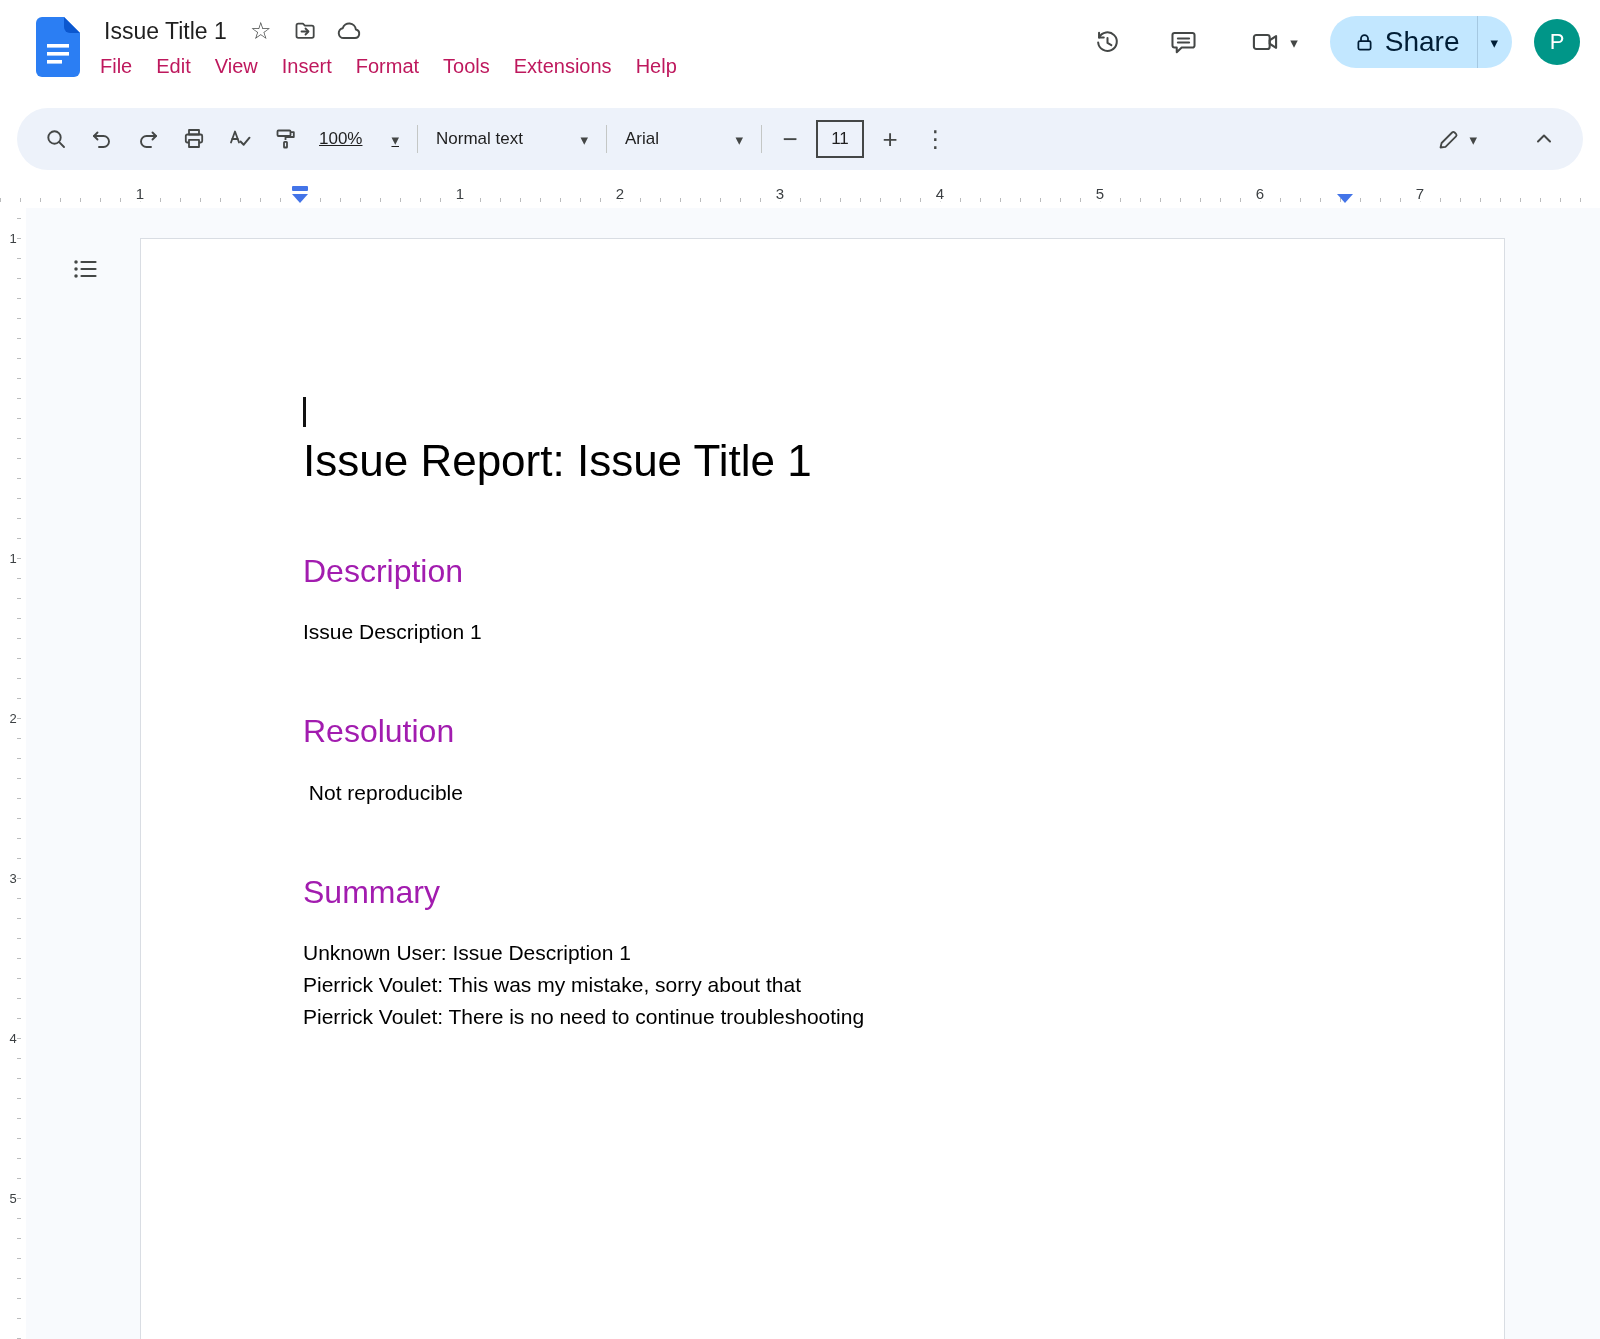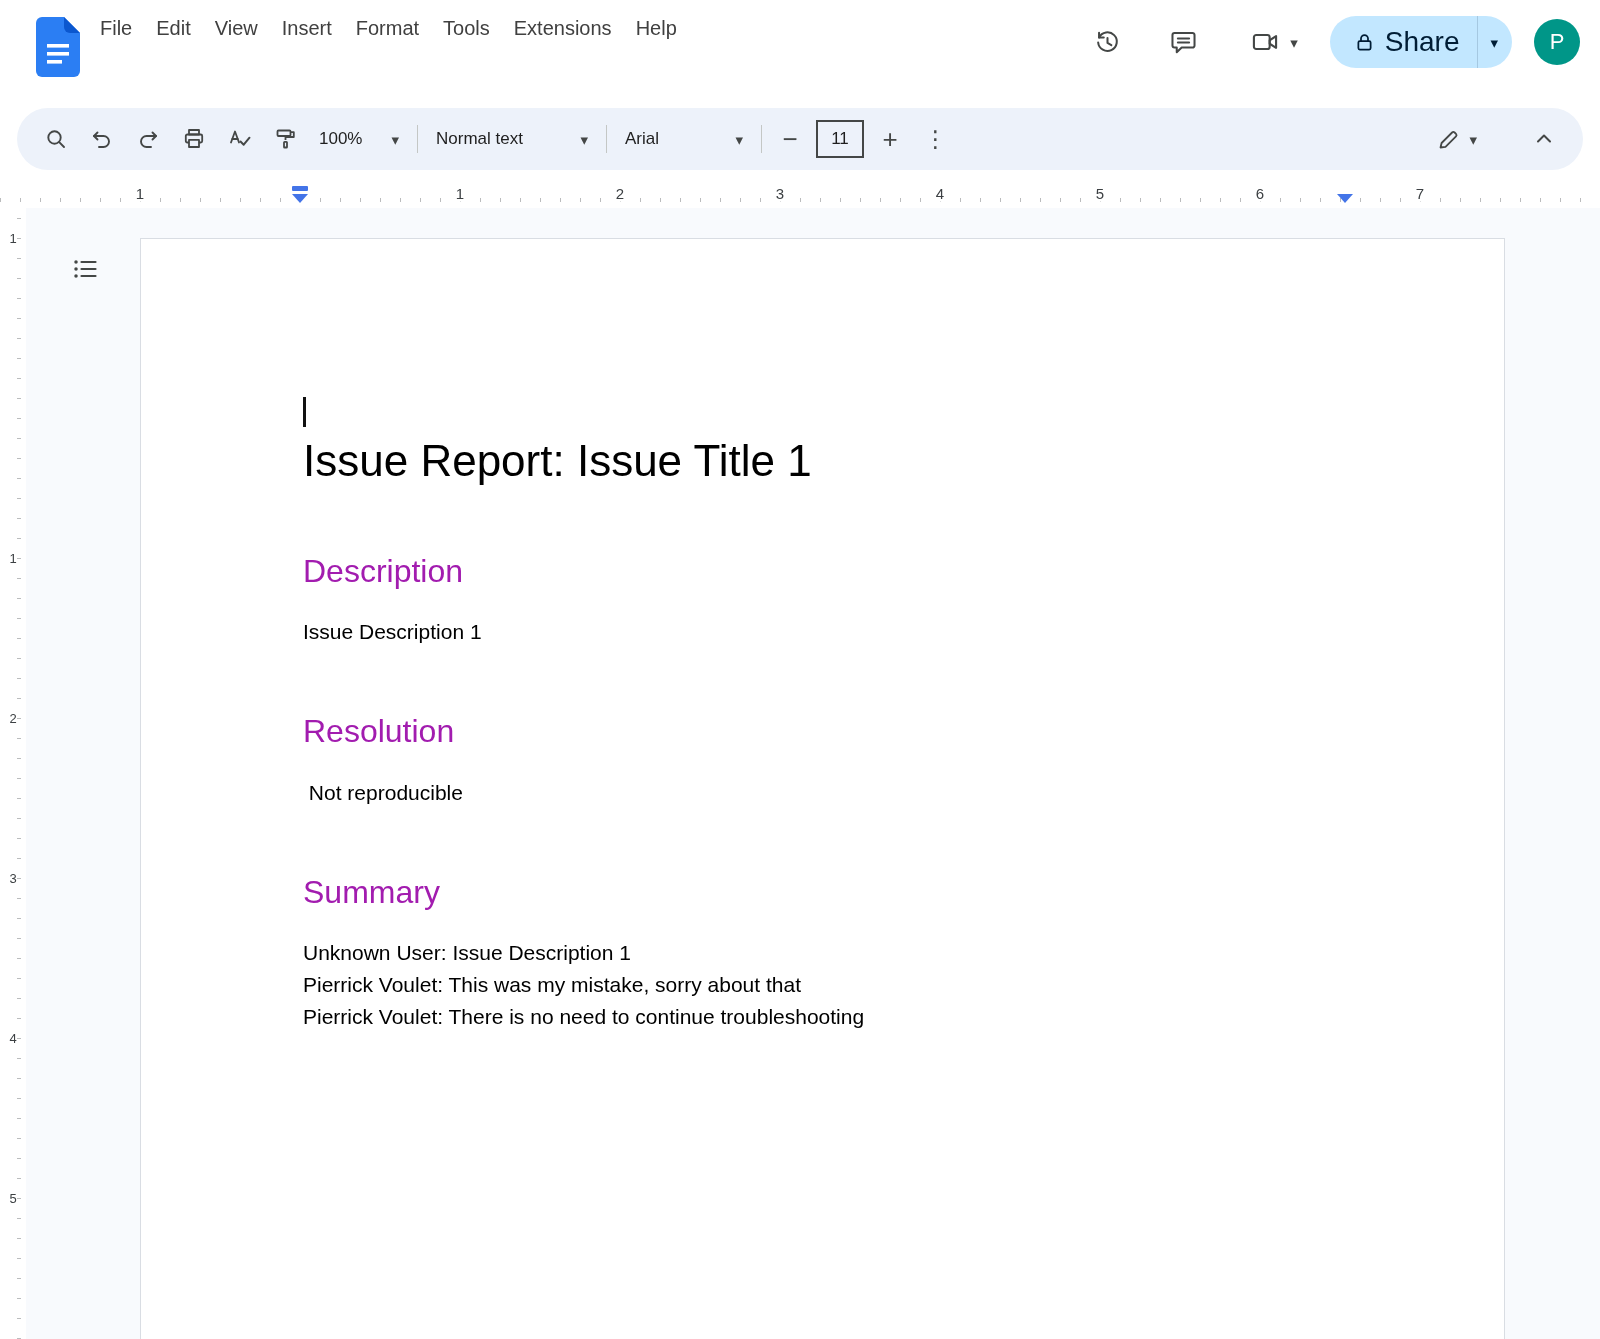--- a/index.html
+++ b/index.html
@@ -15,41 +15,41 @@
 
   
   .header { position: relative; height: 100px; background: #fff; }
   .docs-logo { position: absolute; left: 36px; top: 17px; width: 44px; height: 60px; cursor: pointer; }
   .head-main { position: absolute; left: 100px; top: 12px; }
   .title-row { display: flex; align-items: center; gap: 16px; height: 38px; }
   .doc-name { font-size: 23px; color: #1f1f1f; padding: 0 4px; border-radius: 4px; white-space: nowrap; }
   .title-icon { width: 28px; height: 28px; display: flex; align-items: center; justify-content: center; border-radius: 50%; cursor: pointer; }
   .star-glyph { font-size: 24px; color: #444746; line-height: 1; }
   .menu-row { display: flex; margin-left: -12px; margin-top: 2px; }
-  .menu-item { font-size: 20px; color: #404040; padding: 3px 12px; border-radius: 8px; cursor: pointer; }
+  .menu-item { font-size: 20px; color: #be185d; padding: 3px 12px; border-radius: 8px; cursor: pointer; }
 
   .head-right { position: absolute; right: 20px; top: 16px; display: flex; align-items: center; }
   .hr-btn { width: 50px; height: 50px; border-radius: 50%; display: flex; align-items: center; justify-content: center; cursor: pointer; }
   .hr-gap { width: 26px; }
   .video-group { display: flex; align-items: center; cursor: pointer; padding: 0 6px; }
   .caret { font-size: 15px; color: #444746; line-height: 1; }
   .share-btn { display: flex; align-items: center; height: 52px; background: #c2e7ff; border-radius: 26px; padding: 0 14px 0 24px; margin-left: 26px; cursor: pointer; color: #001d35; }
   .share-lock { margin-right: 10px; display: flex; }
   .share-label { font-size: 28px; font-weight: 500; }
   .share-div { width: 1px; height: 52px; background: rgba(0,29,53,0.15); margin: 0 12px 0 18px; }
   .share-caret { color: #001d35; }
   .avatar { width: 46px; height: 46px; border-radius: 50%; background: #009688; color: #fff; display: flex; align-items: center; justify-content: center; font-size: 22px; margin-left: 22px; cursor: pointer; }
 
   
   .toolbar-row { height: 78px; display: flex; align-items: center; padding: 0 17px; background: #fff; }
   .toolbar { flex: 1; height: 62px; background: #edf2fa; border-radius: 31px; display: flex; align-items: center; padding: 0 16px; }
   .tb-btn { min-width: 46px; height: 46px; display: flex; align-items: center; justify-content: center; border-radius: 50%; cursor: pointer; }
   .tb-div { width: 1px; height: 28px; background: #c4c7c5; margin: 0 8px; flex: none; }
   .tb-drop { display: flex; align-items: center; justify-content: space-between; height: 42px; padding: 0 10px; border-radius: 6px; cursor: pointer; color: #1f1f1f; font-size: 17px; }
-  .zoom-drop { width: 100px; }
+  .zoom-drop { width: 100px; text-decoration: underline; }
   .style-drop { width: 172px; }
   .font-drop { width: 138px; }
   .stepper { display: flex; align-items: center; gap: 6px; }
   .step-btn { width: 40px; height: 40px; display: flex; align-items: center; justify-content: center; font-size: 26px; color: #444746; border-radius: 50%; cursor: pointer; }
   .size-box { width: 48px; height: 38px; border: 2px solid #444746; border-radius: 0; display: flex; align-items: center; justify-content: center; font-size: 17px; color: #1f1f1f; cursor: text; }
   .kebab { font-size: 23px; color: #444746; margin: 0 8px 0 14px; cursor: pointer; }
   .tb-right { margin-left: auto; display: flex; align-items: center; gap: 34px; }
   .mode-btn { display: flex; align-items: center; gap: 8px; padding: 0 10px; height: 44px; border-radius: 22px; cursor: pointer; }
 
   
@@ -86,20 +86,38 @@
     <svg viewBox="0 0 44 60" width="44" height="60">
       <path d="M28 0H6a6 6 0 0 0-6 6v48a6 6 0 0 0 6 6h32a6 6 0 0 0 6-6V16L28 0z" fill="#2b7ef3"></path>
       <path d="M28 0v10a6 6 0 0 0 6 6h10L28 0z" fill="#0b57cf"></path>
       <rect x="11" y="27" width="22" height="3.6" fill="#fff"></rect>
       <rect x="11" y="35" width="22" height="3.6" fill="#fff"></rect>
       <rect x="11" y="43" width="15" height="3.6" fill="#fff"></rect>
     </svg>
   </div>
 
   <div class="head-main">
+    <div class="title-row">
+      <span class="doc-name">Issue Title 1</span>
+      <span class="title-icon">
+        <span class="star-glyph">☆</span>
+      </span>
+      <span class="title-icon">
+        <svg viewBox="0 0 24 24" width="24" height="24" fill="none" stroke="#444746" stroke-width="1.8" stroke-linecap="round" stroke-linejoin="round">
+          <path d="M3.5 6.5a1.8 1.8 0 0 1 1.8-1.8h4.6l2 2h7a1.8 1.8 0 0 1 1.8 1.8v8.6a1.8 1.8 0 0 1-1.8 1.8H5.3a1.8 1.8 0 0 1-1.8-1.8z"></path>
+          <path d="M8.5 12.5h6"></path>
+          <path d="M12.5 9.5l3 3-3 3"></path>
+        </svg>
+      </span>
+      <span class="title-icon">
+        <svg viewBox="0 0 24 24" width="26" height="26" fill="none" stroke="#444746" stroke-width="1.8" stroke-linecap="round" stroke-linejoin="round">
+          <path d="M7 18.5h10.5a4 4 0 0 0 .8-7.9 6.2 6.2 0 0 0-12.1-1.2A4.6 4.6 0 0 0 7 18.5z"></path>
+        </svg>
+      </span>
+    </div>
     <div class="menu-row">
       <span class="menu-item">File</span>
       <span class="menu-item">Edit</span>
       <span class="menu-item">View</span>
       <span class="menu-item">Insert</span>
       <span class="menu-item">Format</span>
       <span class="menu-item">Tools</span>
       <span class="menu-item">Extensions</span>
       <span class="menu-item">Help</span>
     </div>

